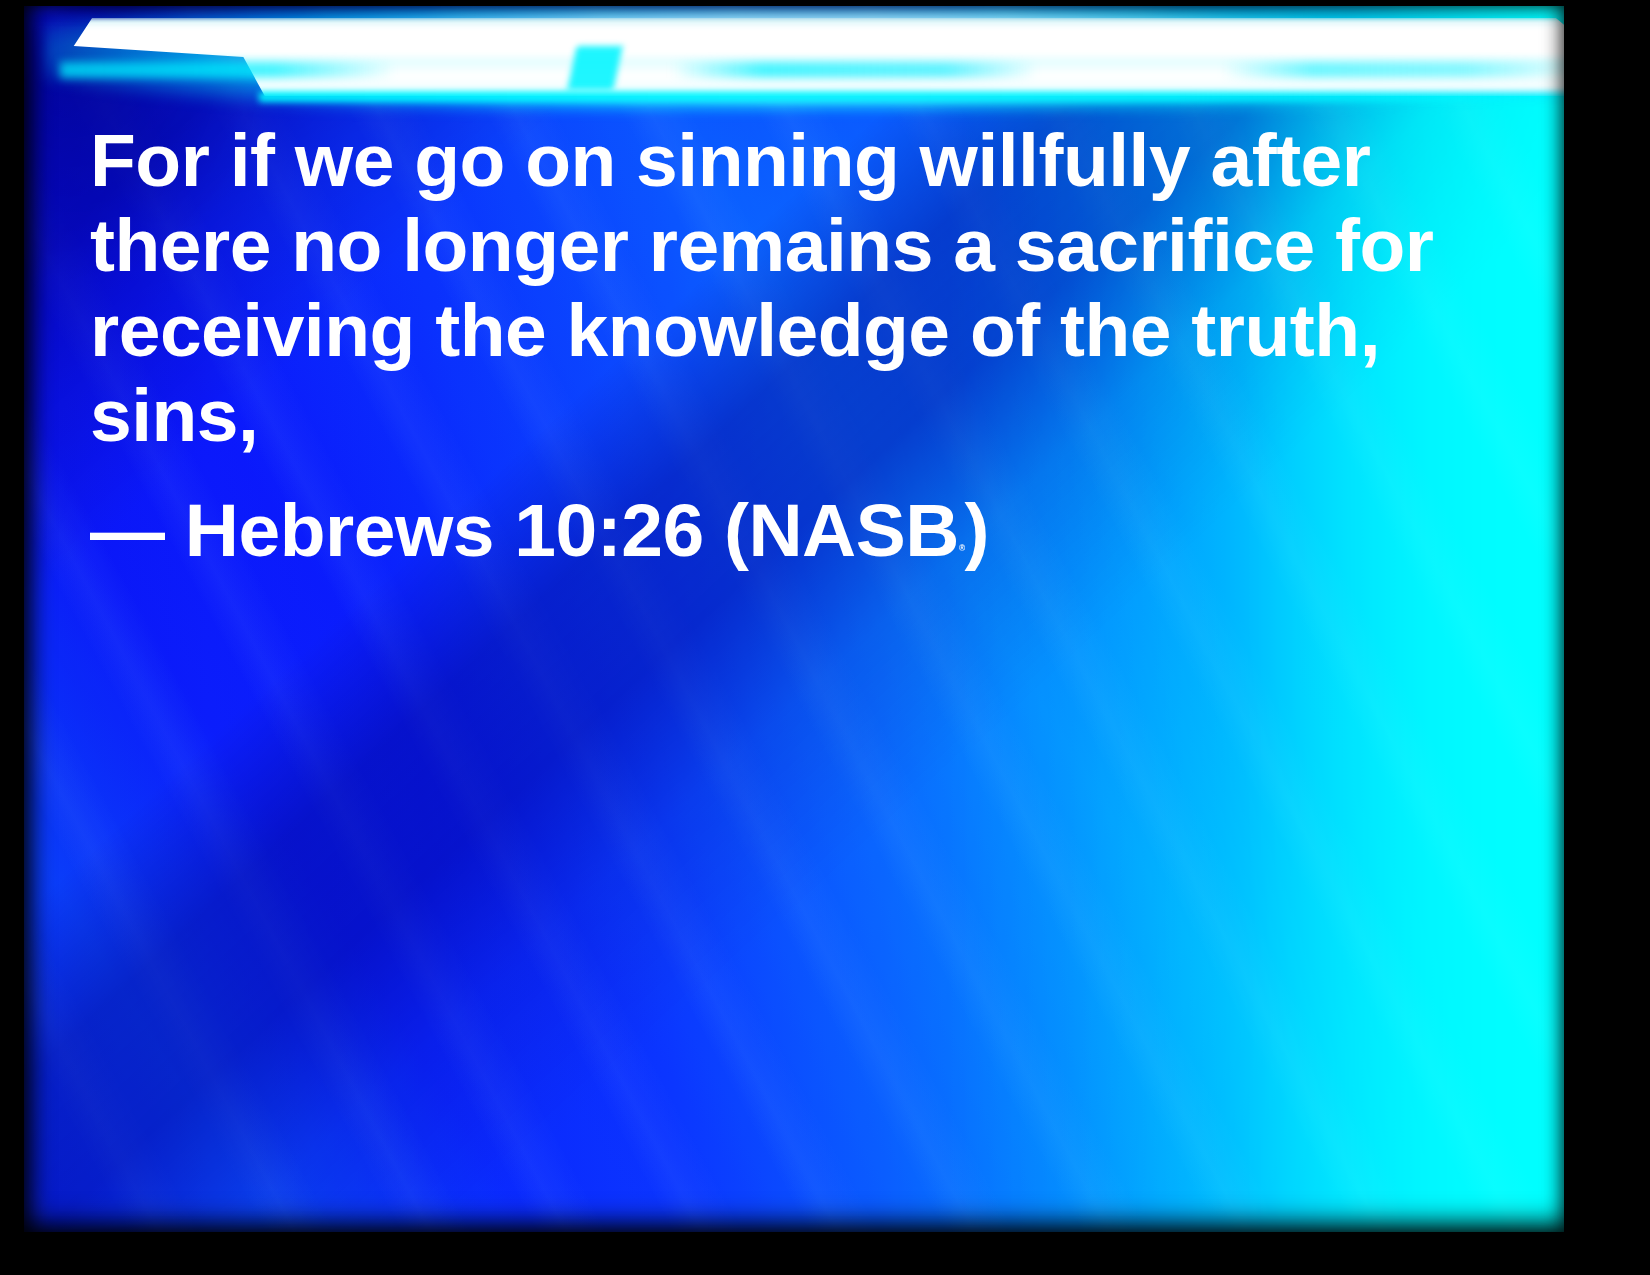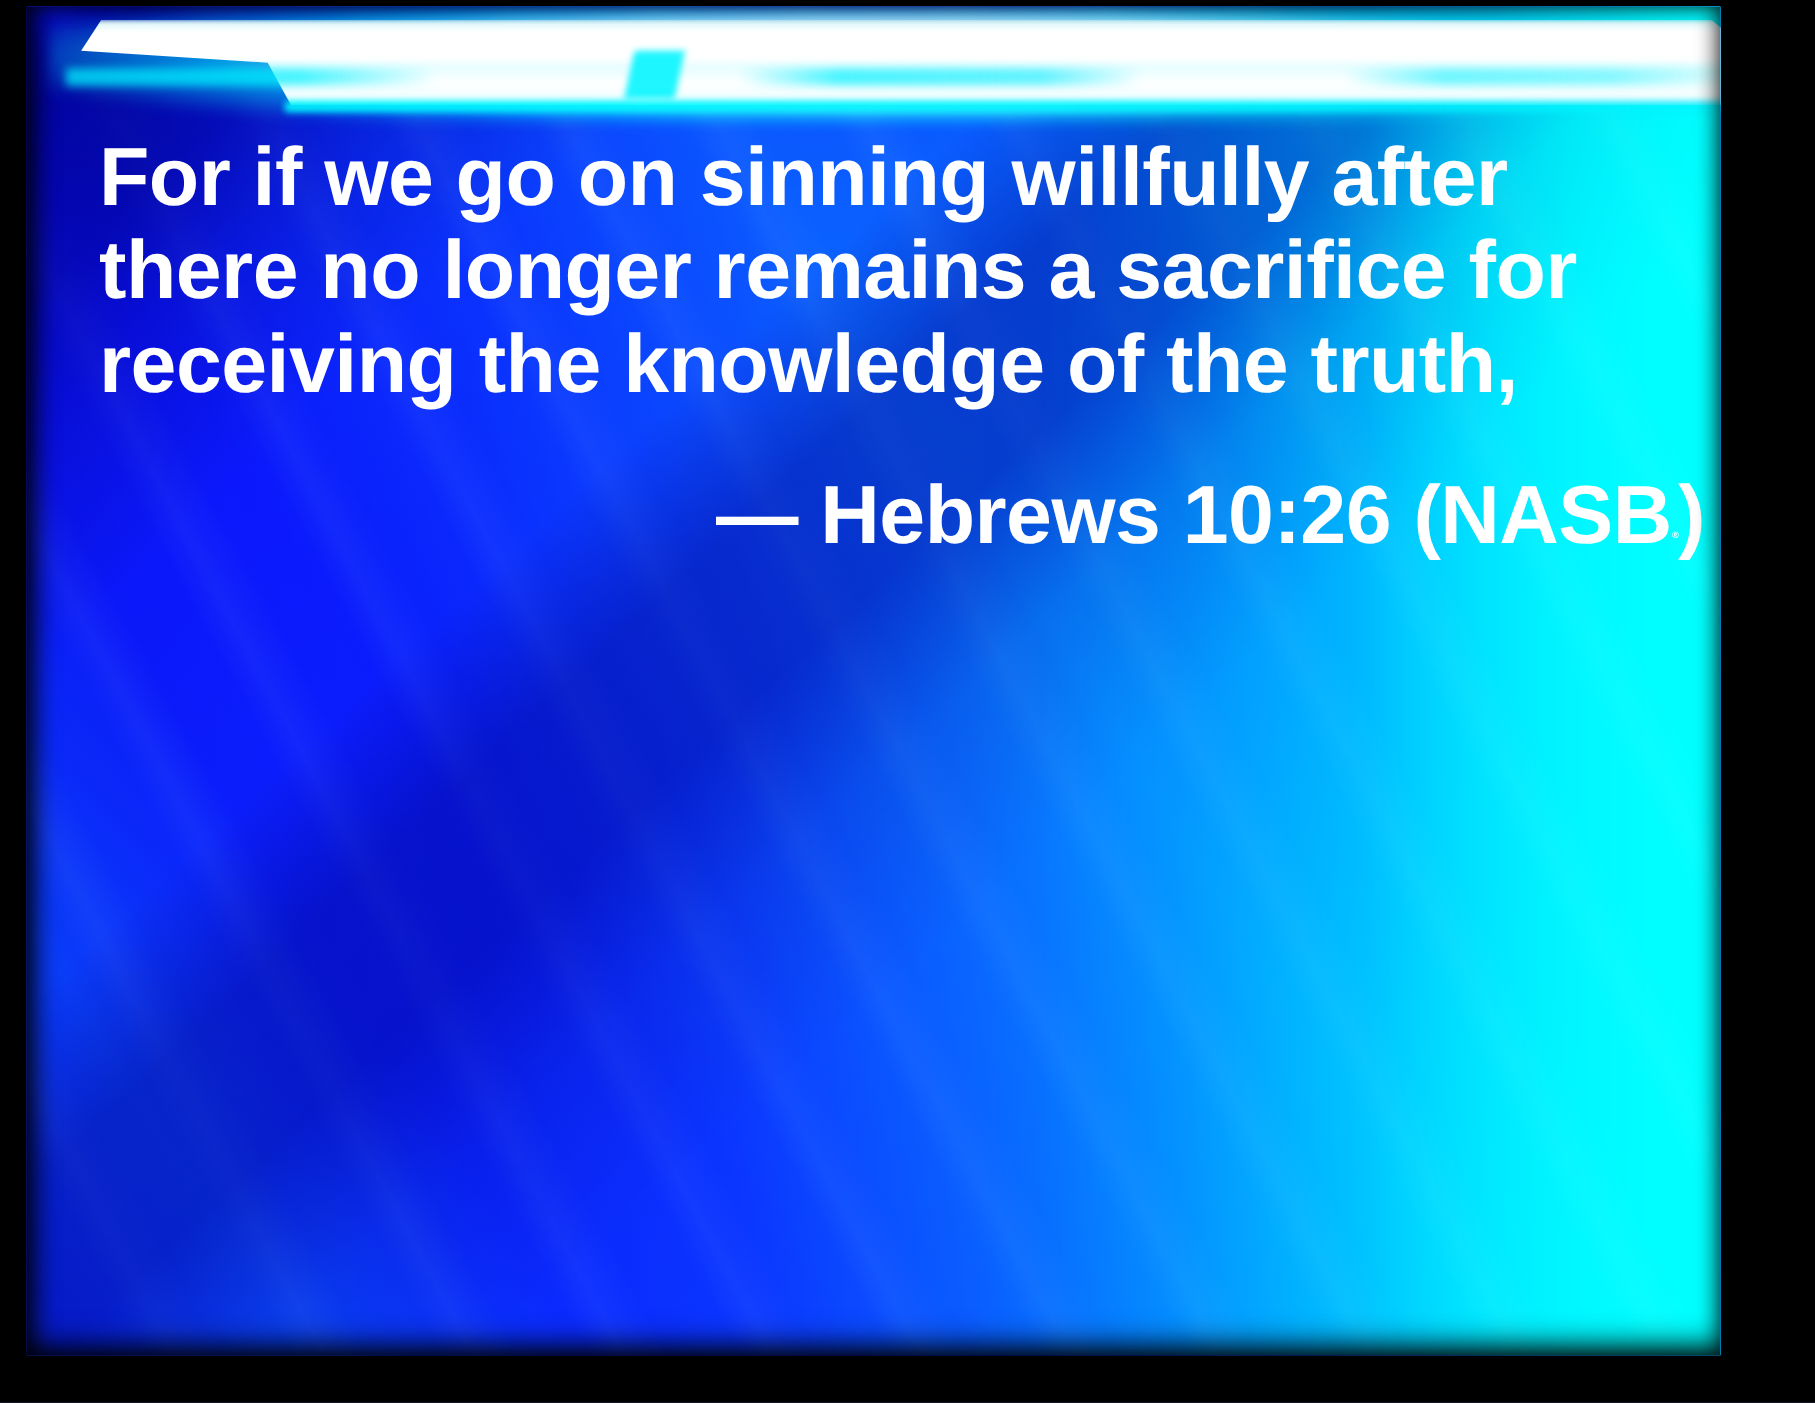--- a/index.html
+++ b/index.html
@@ -254,22 +254,22 @@
     color: #ffffff;
     font-family: "Liberation Sans", "DejaVu Sans", sans-serif;
     font-weight: bold;
     font-size: 75px;
     line-height: 85px;
     letter-spacing: -0.5px;
     white-space: nowrap;
   }
 
   .attribution {
-    margin-top: 53px;
-    text-align: right;
+    margin-top: 30px;
+    text-align: left;
     padding-right: 20px;
   }
 
   .attribution-text {
     color: #ffffff;
     font-family: "Liberation Sans", "DejaVu Sans", sans-serif;
     font-weight: bold;
     font-size: 75px;
     line-height: 85px;
     letter-spacing: -0.5px;
@@ -304,20 +304,21 @@
       <div class="header-streak"></div>
       <div class="header-notch"></div>
       <div class="header-underline"></div>
     </div>
 
     <div class="verse-block">
 
       <div class="verse-line">For if we go on sinning willfully after</div>
       <div class="verse-line">there no longer remains a sacrifice for</div>
       <div class="verse-line">receiving the knowledge of the truth,</div>
+      <div class="verse-line">sins,</div>
 
       <div class="attribution">
         <span class="attribution-text">— Hebrews 10:26 (NASB</span><span class="attribution-text reg-mark">®</span><span class="attribution-text">)</span>
       </div>
 
     </div>
 
     <div class="bg-vignette"></div>
 
   </div>

